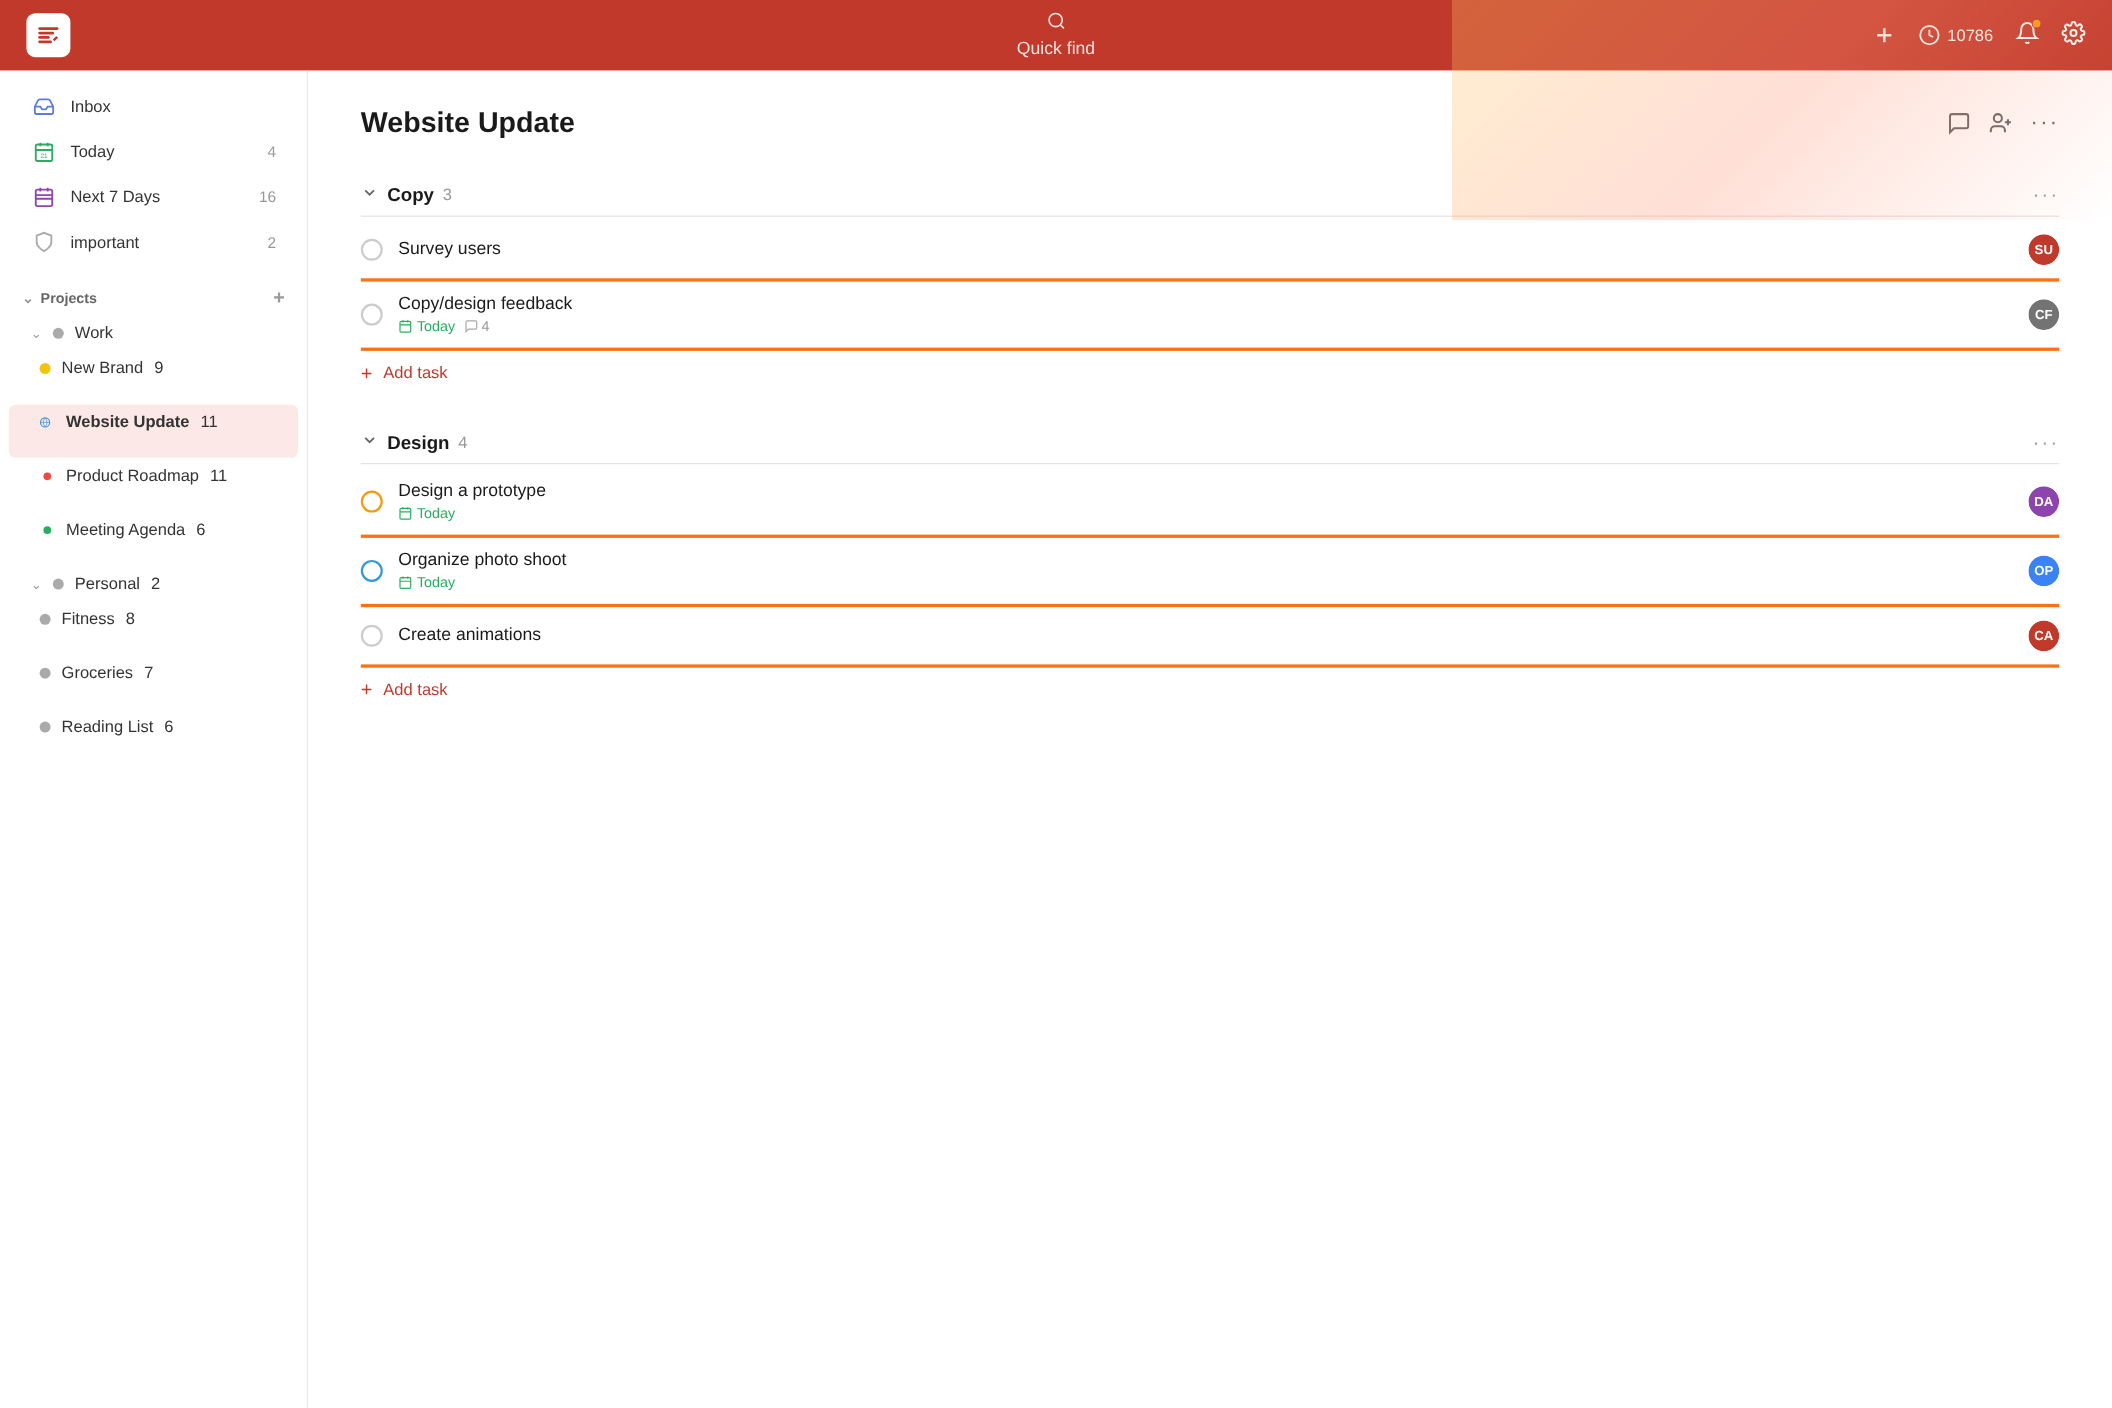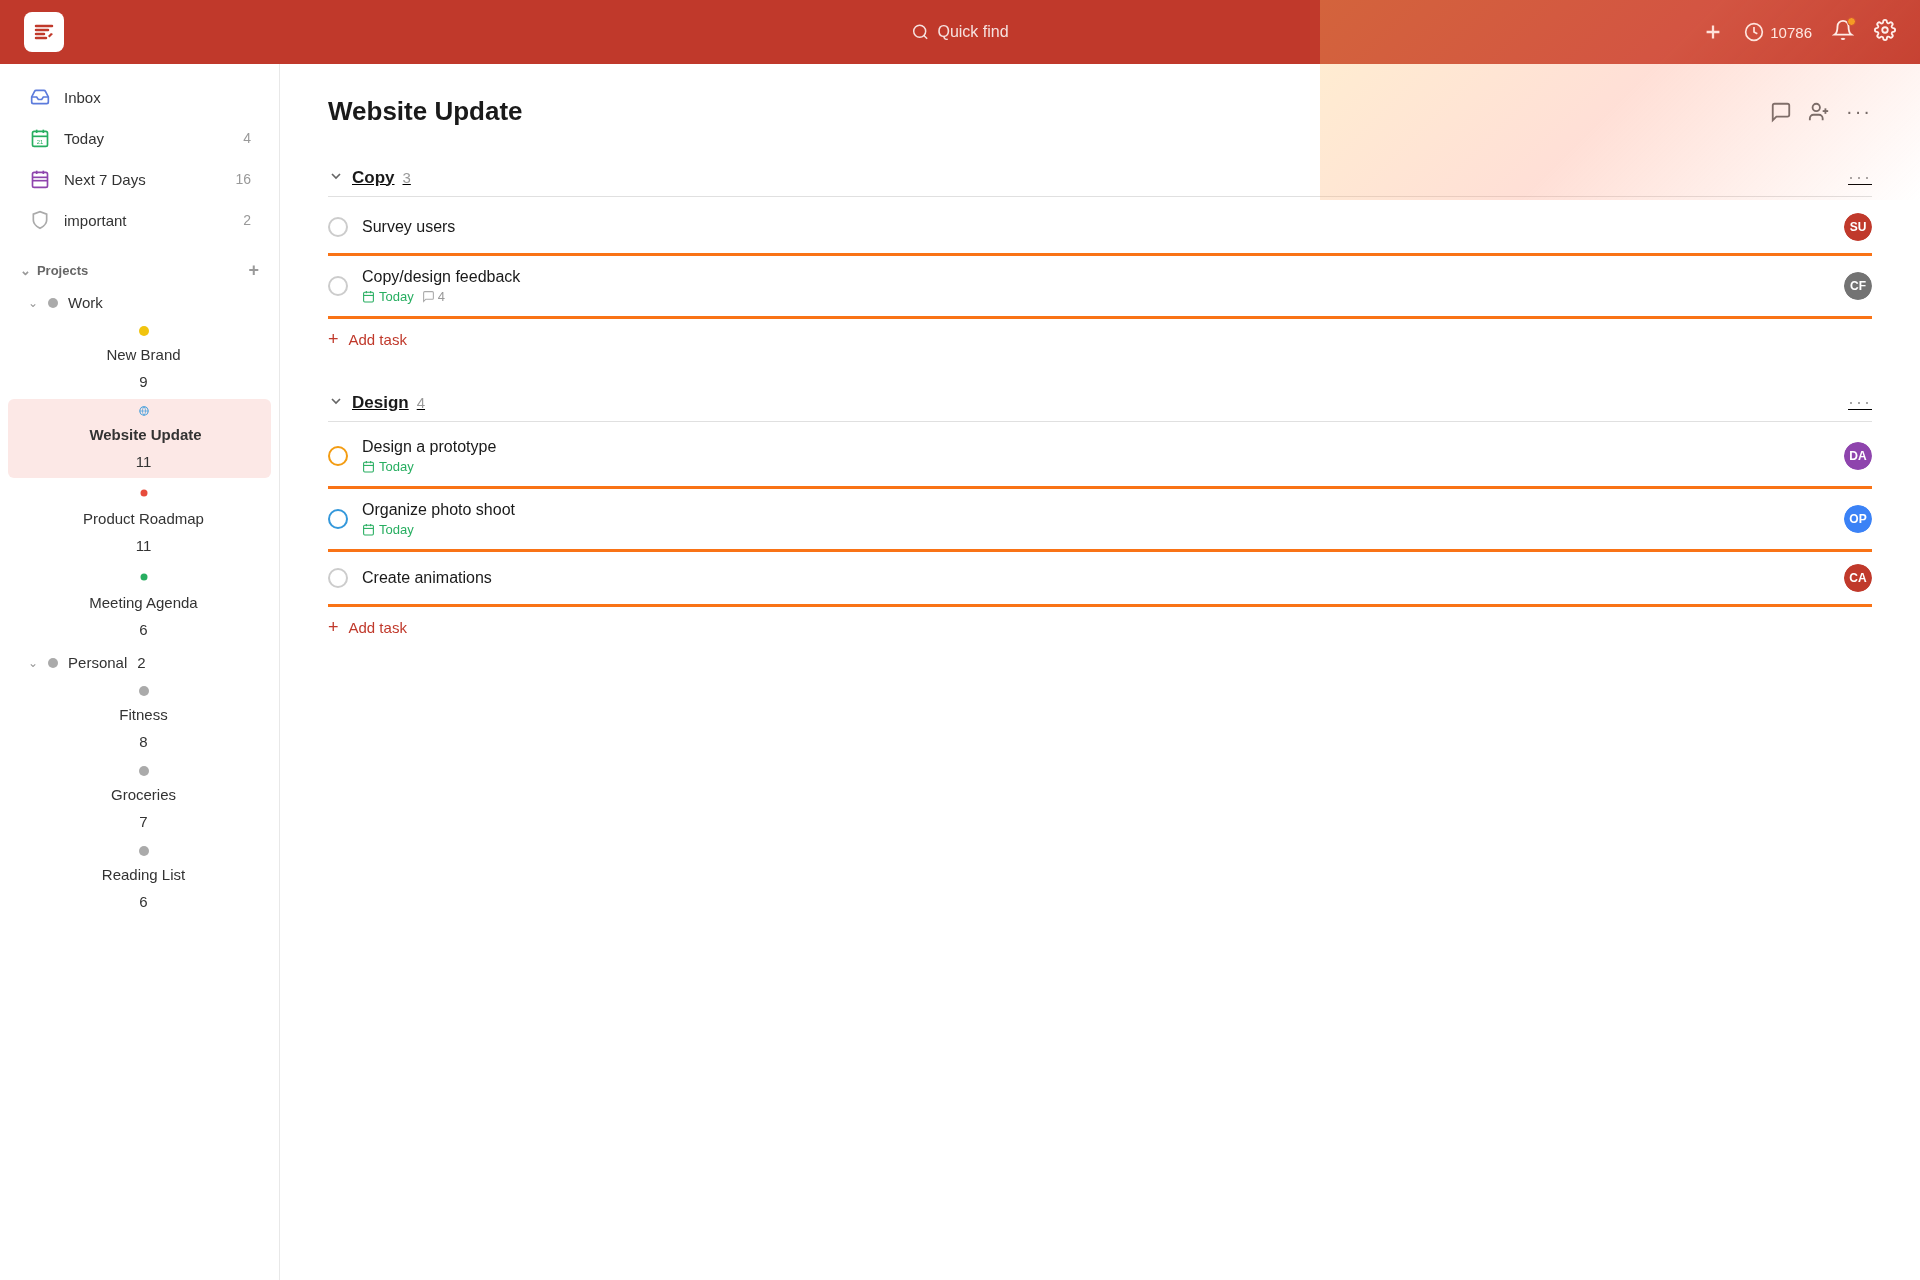--- a/index.html
+++ b/index.html
@@ -24,20 +24,21 @@
       display: flex; align-items: center; justify-content: center;
       flex-shrink: 0;
     }
     .topbar-logo svg { width: 24px; height: 24px; }
     .topbar-search {
       position: absolute; left: 50%; transform: translateX(-50%);
       display: flex; align-items: center; gap: 8px;
       color: rgba(255,255,255,0.85);
       font-size: 16px;
       cursor: pointer;
+      flex-direction: column;
     }
     .topbar-search svg { width: 18px; height: 18px; }
     .topbar-right {
       margin-left: auto;
       display: flex; align-items: center; gap: 20px;
       color: white;
     }
     .topbar-right .plus-btn {
       font-size: 22px; cursor: pointer; color: white;
       display: flex; align-items: center;
@@ -89,27 +90,26 @@
       font-size: 13px;
       color: #666;
       font-weight: 600;
       margin: 8px 0 2px 0;
     }
     .section-header .chevron { cursor: pointer; color: #999; }
     .section-header .add-btn { cursor: pointer; color: #999; font-size: 18px; }
 
     .project-item {
       display: flex; align-items: center; gap: 10px;
-      padding: 7px 20px 8px 28px;
+      padding: 7px 20px 24px 28px;
       cursor: pointer;
       font-size: 15px;
       color: #333;
       border-radius: 6px;
       margin: 1px 8px;
-      flex-direction: column;
     }
     .project-item.active { background: #fce8e6; }
     .project-item.active .item-label { font-weight: 600; }
     .dot { width: 10px; height: 10px; border-radius: 50%; flex-shrink: 0; }
     .dot-gray { background: #aaa; }
     .dot-yellow { background: #f1c40f; }
 
     .project-parent {
       display: flex; align-items: center; gap: 10px;
       padding: 7px 20px 7px 20px;
@@ -141,21 +141,20 @@
     .content-action-btn svg { width: 22px; height: 22px; }
     .dots-btn { color: #666; font-size: 20px; cursor: pointer; letter-spacing: 2px; }
 
     
     .task-section { margin-bottom: 24px; }
     .section-title-row {
       display: flex; align-items: center; justify-content: space-between;
       padding: 8px 0;
       border-bottom: 1px solid #e0e0e0;
       margin-bottom: 4px;
-      text-decoration: underline;
     }
     .section-title-left { display: flex; align-items: center; gap: 8px; }
     .section-collapse { cursor: pointer; color: #666; }
     .section-name { font-size: 17px; font-weight: 700; color: #1a1a1a; }
     .section-count { font-size: 15px; color: #999; font-weight: 400; }
     .section-dots { color: #999; font-size: 18px; cursor: pointer; letter-spacing: 2px; }
 
     
     .task-row {
       display: flex; align-items: center;

